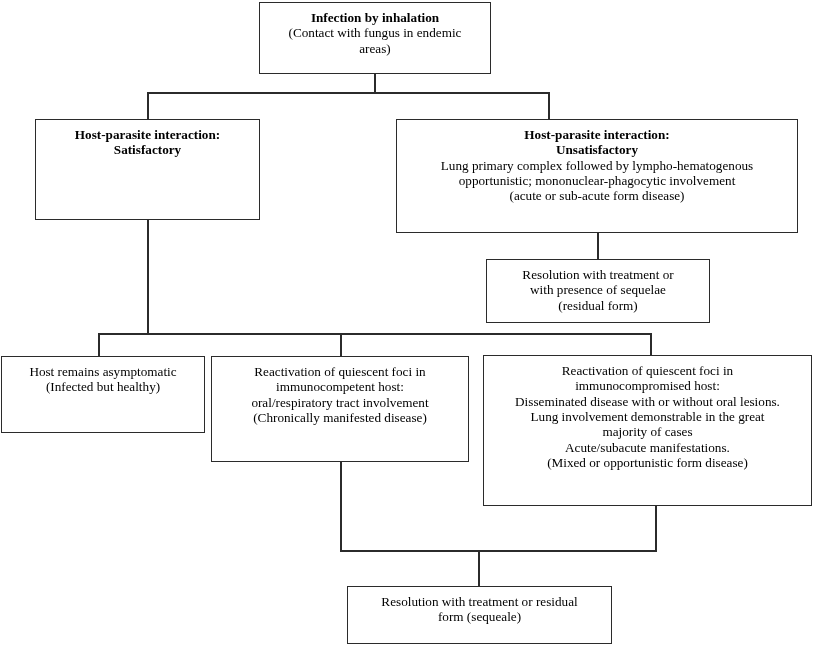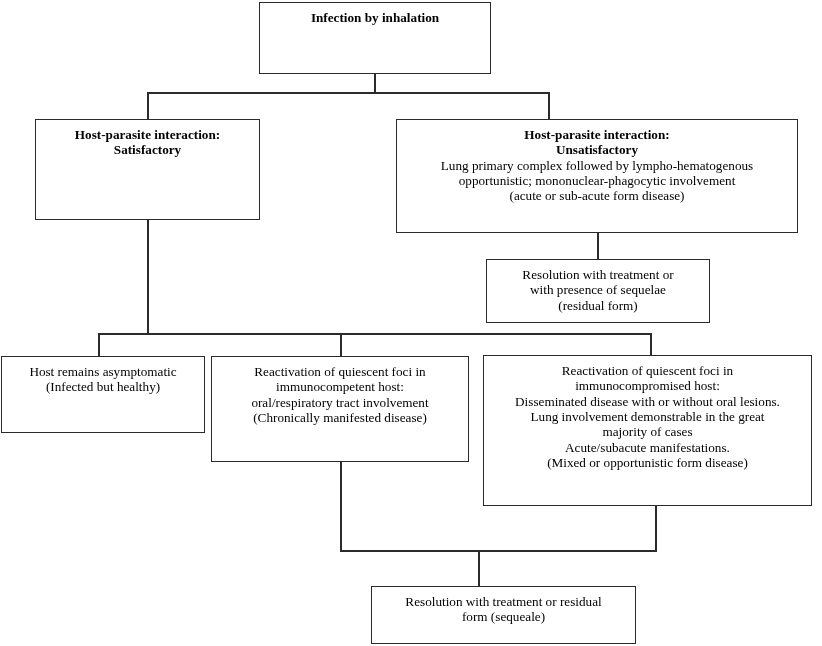--- a/index.html
+++ b/index.html
@@ -46,21 +46,21 @@
   .conn.h { height: 1.6px; }
 
   
   #node-infection      { left: 259px; top: 2px;   width: 232px; height: 72px; }
   #node-satisfactory   { left: 35px;  top: 119px; width: 225px; height: 101px; }
   #node-unsatisfactory { left: 396px; top: 119px; width: 402px; height: 114px; }
   #node-residual       { left: 486px; top: 259px; width: 224px; height: 64px; }
   #node-asymptomatic   { left: 1px;   top: 356px; width: 204px; height: 77px; }
   #node-immunocompetent{ left: 211px; top: 356px; width: 258px; height: 106px; }
   #node-immunocompromised { left: 483px; top: 355px; width: 329px; height: 151px; }
-  #node-resolution     { left: 347px; top: 586px; width: 265px; height: 58px; margin-left: 24px; }
+  #node-resolution     { left: 347px; top: 586px; width: 265px; height: 58px; }
 
   
   #c-infection-down   { left: 374px; top: 74px;  height: 19px; }
   #c-fork1-bar        { left: 147px; top: 92px;  width: 403px; }
   #c-fork1-left       { left: 147px; top: 92px;  height: 28px; }
   #c-fork1-right      { left: 548px; top: 92px;  height: 28px; }
 
   #c-unsat-down       { left: 597px; top: 233px; height: 27px; }
 
   #c-sat-down         { left: 147px; top: 220px; height: 114px; }
@@ -92,20 +92,22 @@
   <div class="conn v" id="c-fork2-mid"></div>
   <div class="conn v" id="c-fork2-right"></div>
 
   <div class="conn v" id="c-competent-down"></div>
   <div class="conn v" id="c-compromised-down"></div>
   <div class="conn h" id="c-merge-bar"></div>
   <div class="conn v" id="c-merge-down"></div>
 
   <div class="node" id="node-infection">
     <span class="ttl">Infection by inhalation</span>
+    <span class="body">(Contact with fungus in endemic
+areas)</span>
   </div>
 
   <div class="node" id="node-satisfactory">
     <span class="ttl">Host-parasite interaction:
 Satisfactory</span>
   </div>
 
   <div class="node" id="node-unsatisfactory">
     <span class="ttl">Host-parasite interaction:
 Unsatisfactory</span>

